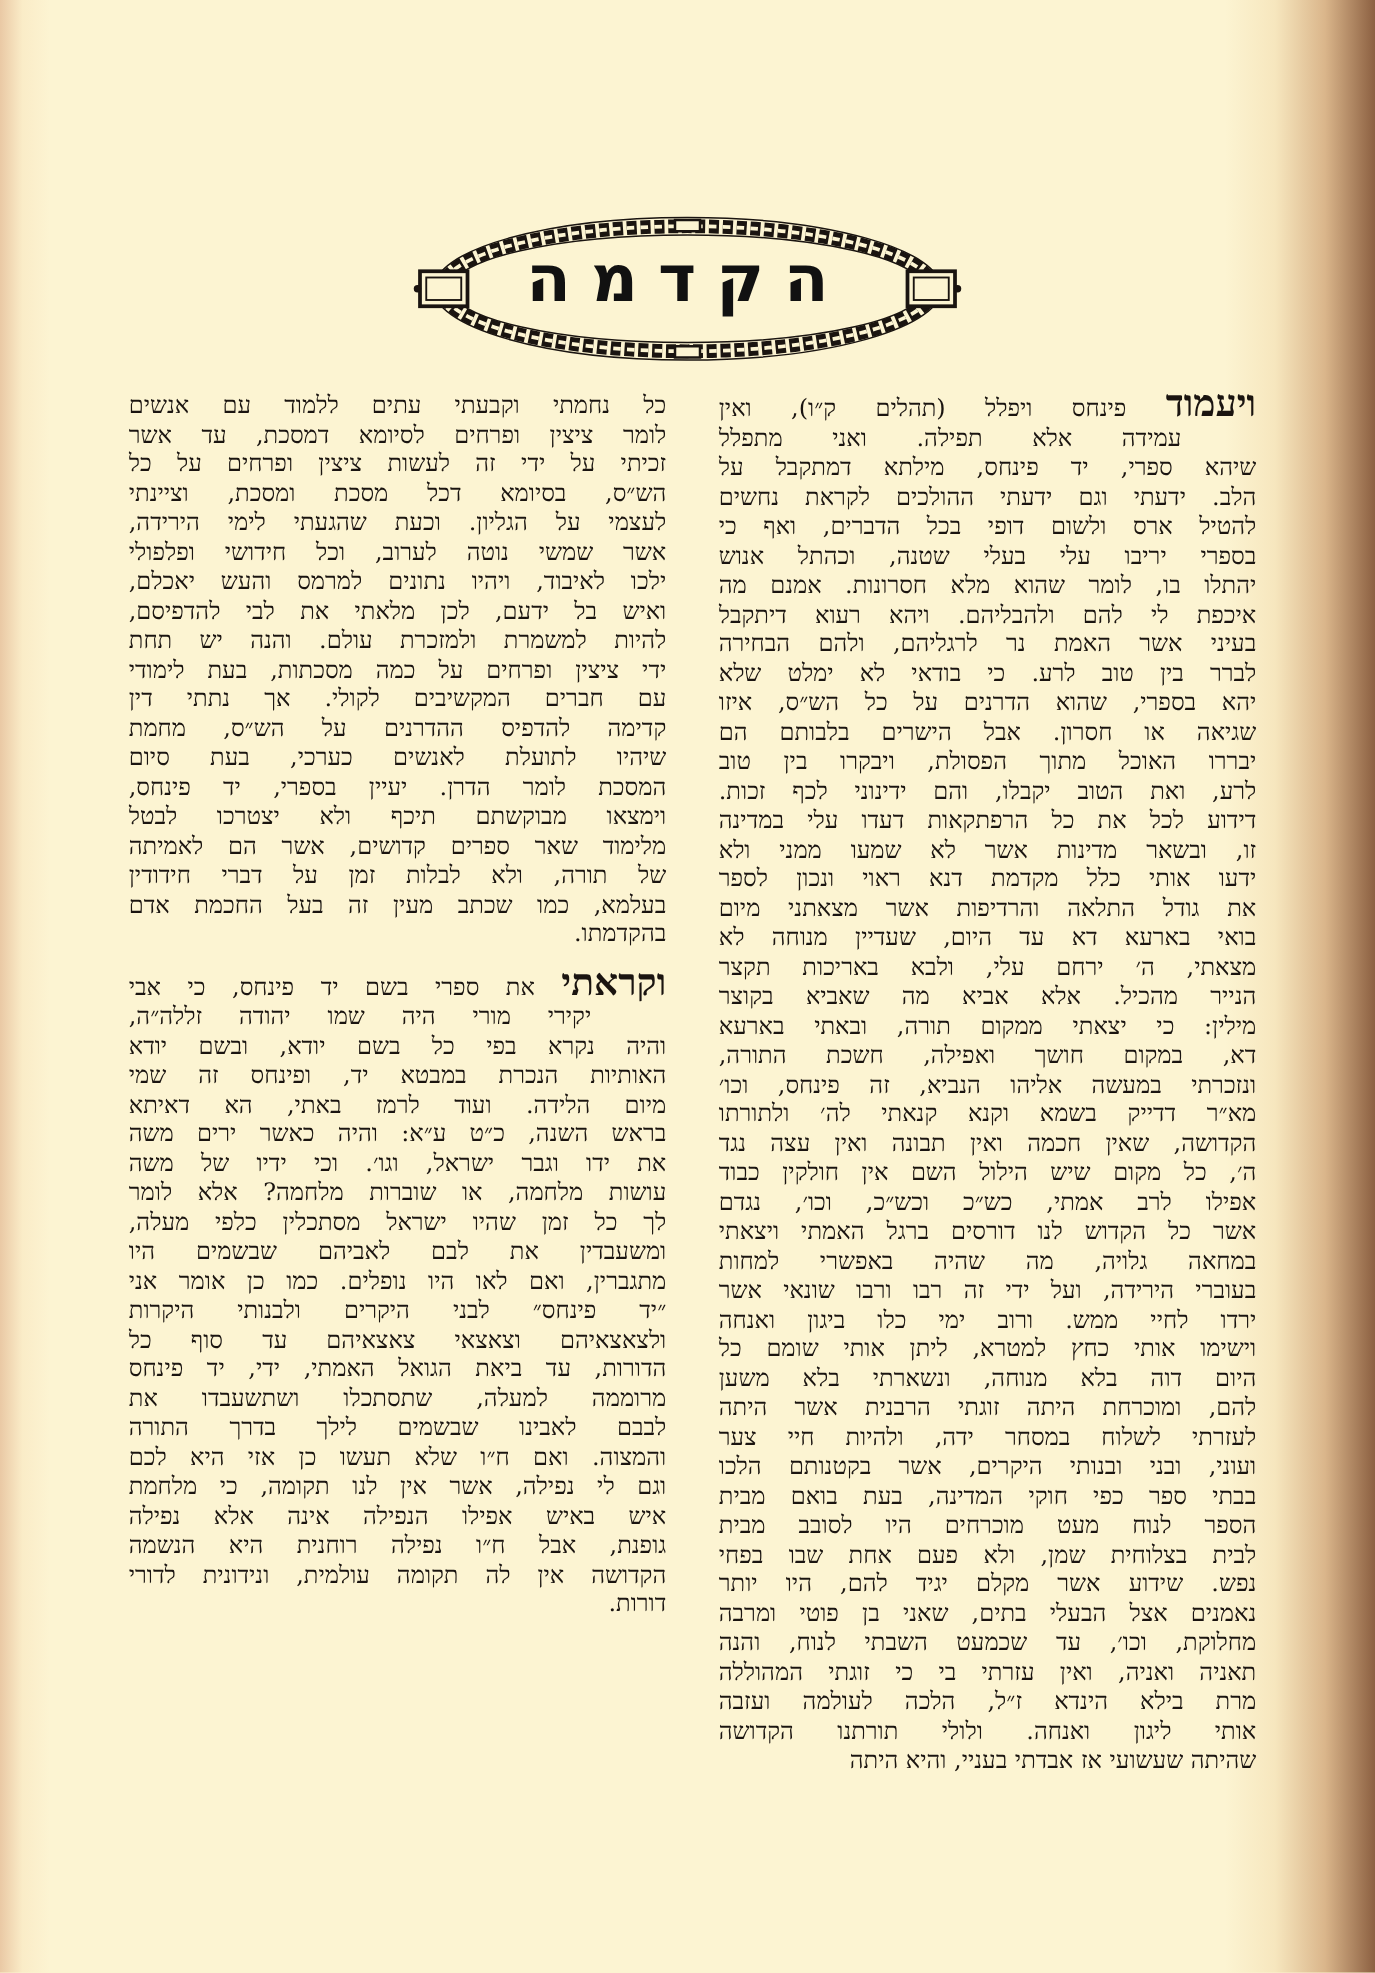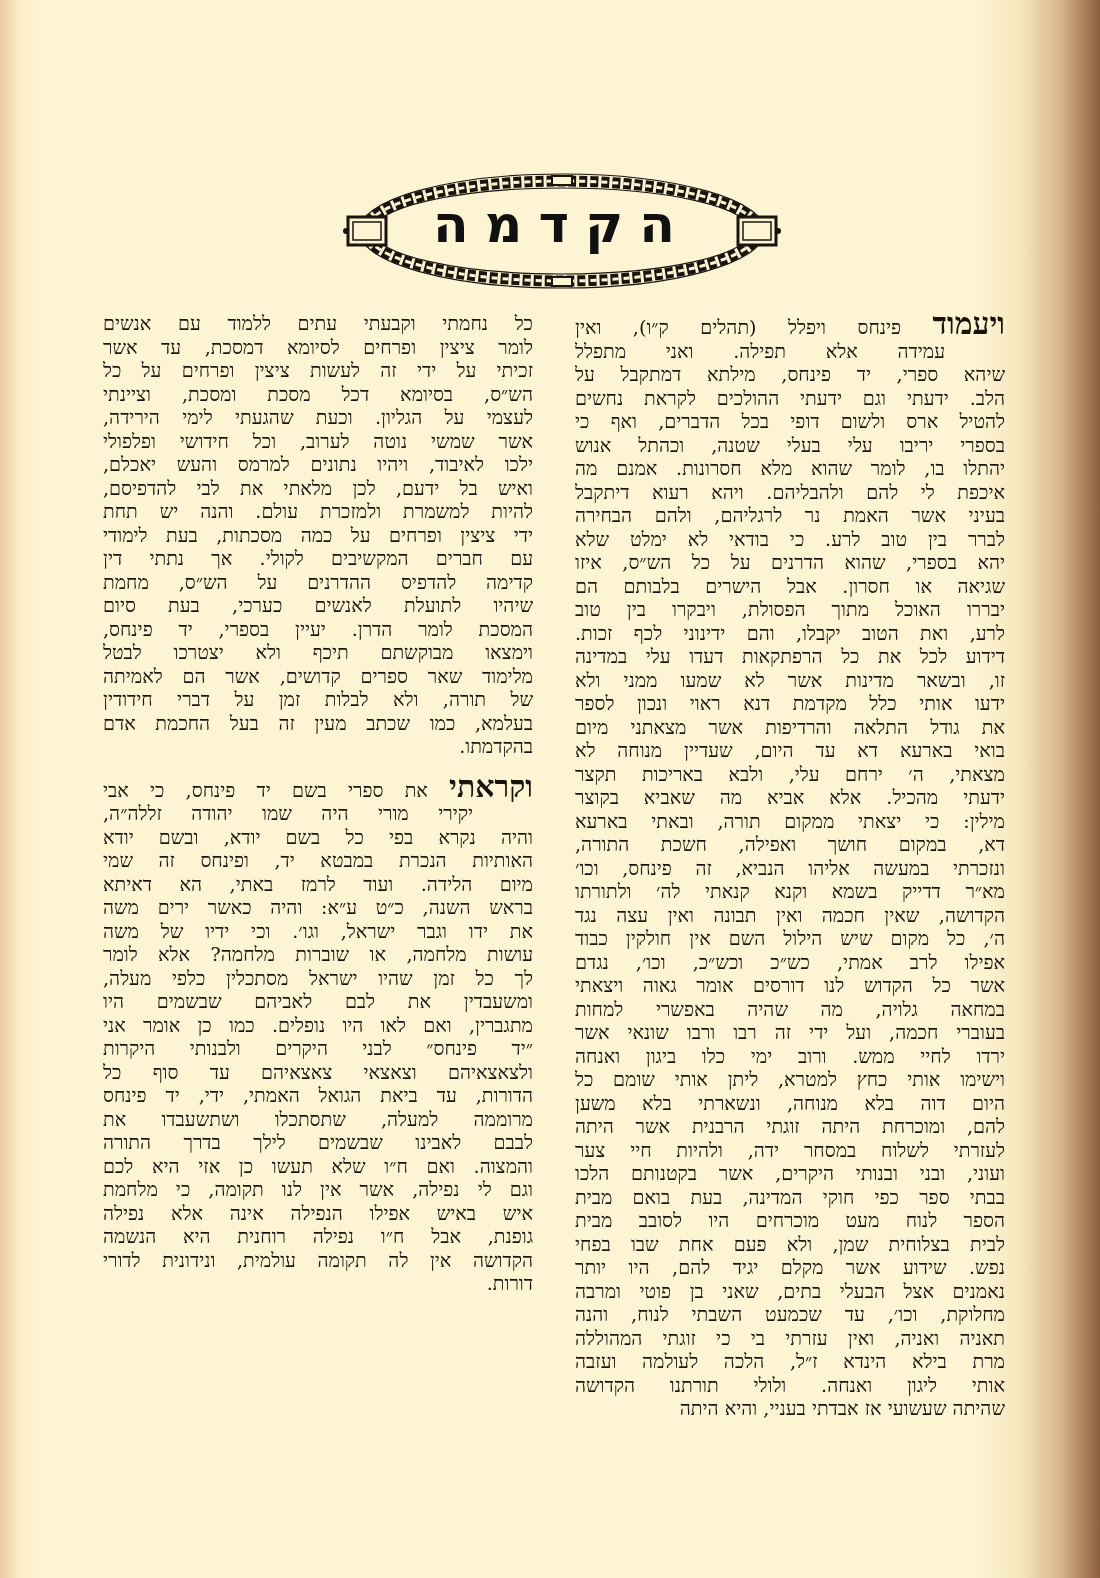--- a/index.html
+++ b/index.html
@@ -10,21 +10,21 @@
       color: #1a1410;
     }
     .page {
       position: relative; width: 1100px; height: 1578px;
       background:
         linear-gradient(to right, rgba(200,120,80,0.35) 0px, rgba(240,190,140,0.15) 18px, rgba(0,0,0,0) 40px),
         linear-gradient(to left, rgba(120,70,40,0.85) 0px, rgba(190,130,80,0.55) 40px, rgba(230,190,130,0.25) 80px, rgba(0,0,0,0) 120px),
         #fcf4d2;
     }
     .ornament {
-      position: absolute; left: 342px; top: 170px; width: 440px; height: 122px;
+      position: absolute; left: 330px; top: 170px; width: 440px; height: 122px;
     }
     .ornament svg { position: absolute; left: 0; top: 0; }
     .title {
       position: absolute; left: 0; right: 0; top: 24px;
       text-align: center; direction: rtl;
       font-family: "DejaVu Sans", "Liberation Sans", sans-serif;
       font-weight: bold; font-size: 52px; letter-spacing: 16px;
       color: #111;
     }
     .col {
@@ -81,31 +81,31 @@
         <span class="line">יהא בספרי, שהוא הדרנים על כל הש״ס, איזו</span>
         <span class="line">שגיאה או חסרון. אבל הישרים בלבותם הם</span>
         <span class="line">יבררו האוכל מתוך הפסולת, ויבקרו בין טוב</span>
         <span class="line">לרע, ואת הטוב יקבלו, והם ידינוני לכף זכות.</span>
         <span class="line">דידוע לכל את כל הרפתקאות דעדו עלי במדינה</span>
         <span class="line">זו, ובשאר מדינות אשר לא שמעו ממני ולא</span>
         <span class="line">ידעו אותי כלל מקדמת דנא ראוי ונכון לספר</span>
         <span class="line">את גודל התלאה והרדיפות אשר מצאתני מיום</span>
         <span class="line">בואי בארעא דא עד היום, שעדיין מנוחה לא</span>
         <span class="line">מצאתי, ה׳ ירחם עלי, ולבא באריכות תקצר</span>
-        <span class="line">ידעתי מהכיל. אלא אביא מה שאביא בקוצר</span>
+        <span class="line">הנייר מהכיל. אלא אביא מה שאביא בקוצר</span>
         <span class="line">מילין: כי יצאתי ממקום תורה, ובאתי בארעא</span>
         <span class="line">דא, במקום חושך ואפילה, חשכת התורה,</span>
         <span class="line">ונזכרתי במעשה אליהו הנביא, זה פינחס, וכו׳</span>
         <span class="line">מא״ר דדייק בשמא וקנא קנאתי לה׳ ולתורתו</span>
         <span class="line">הקדושה, שאין חכמה ואין תבונה ואין עצה נגד</span>
         <span class="line">ה׳, כל מקום שיש הילול השם אין חולקין כבוד</span>
         <span class="line">אפילו לרב אמתי, כש״כ וכש״כ, וכו׳, נגדם</span>
-        <span class="line">אשר כל הקדוש לנו דורסים אומר גאוה ויצאתי</span>
+        <span class="line">אשר כל הקדוש לנו דורסים ברגל האמתי ויצאתי</span>
         <span class="line">במחאה גלויה, מה שהיה באפשרי למחות</span>
-        <span class="line">בעוברי חכמה, ועל ידי זה רבו ורבו שונאי אשר</span>
+        <span class="line">בעוברי הירידה, ועל ידי זה רבו ורבו שונאי אשר</span>
         <span class="line">ירדו לחיי ממש. ורוב ימי כלו ביגון ואנחה</span>
         <span class="line">וישימו אותי כחץ למטרא, ליתן אותי שומם כל</span>
         <span class="line">היום דוה בלא מנוחה, ונשארתי בלא משען</span>
         <span class="line">להם, ומוכרחת היתה זוגתי הרבנית אשר היתה</span>
         <span class="line">לעזרתי לשלוח במסחר ידה, ולהיות חיי צער</span>
         <span class="line">ועוני, ובני ובנותי היקרים, אשר בקטנותם הלכו</span>
         <span class="line">בבתי ספר כפי חוקי המדינה, בעת בואם מבית</span>
         <span class="line">הספר לנוח מעט מוכרחים היו לסובב מבית</span>
         <span class="line">לבית בצלוחית שמן, ולא פעם אחת שבו בפחי</span>
         <span class="line">נפש. שידוע אשר מקלם יגיד להם, היו יותר</span>

